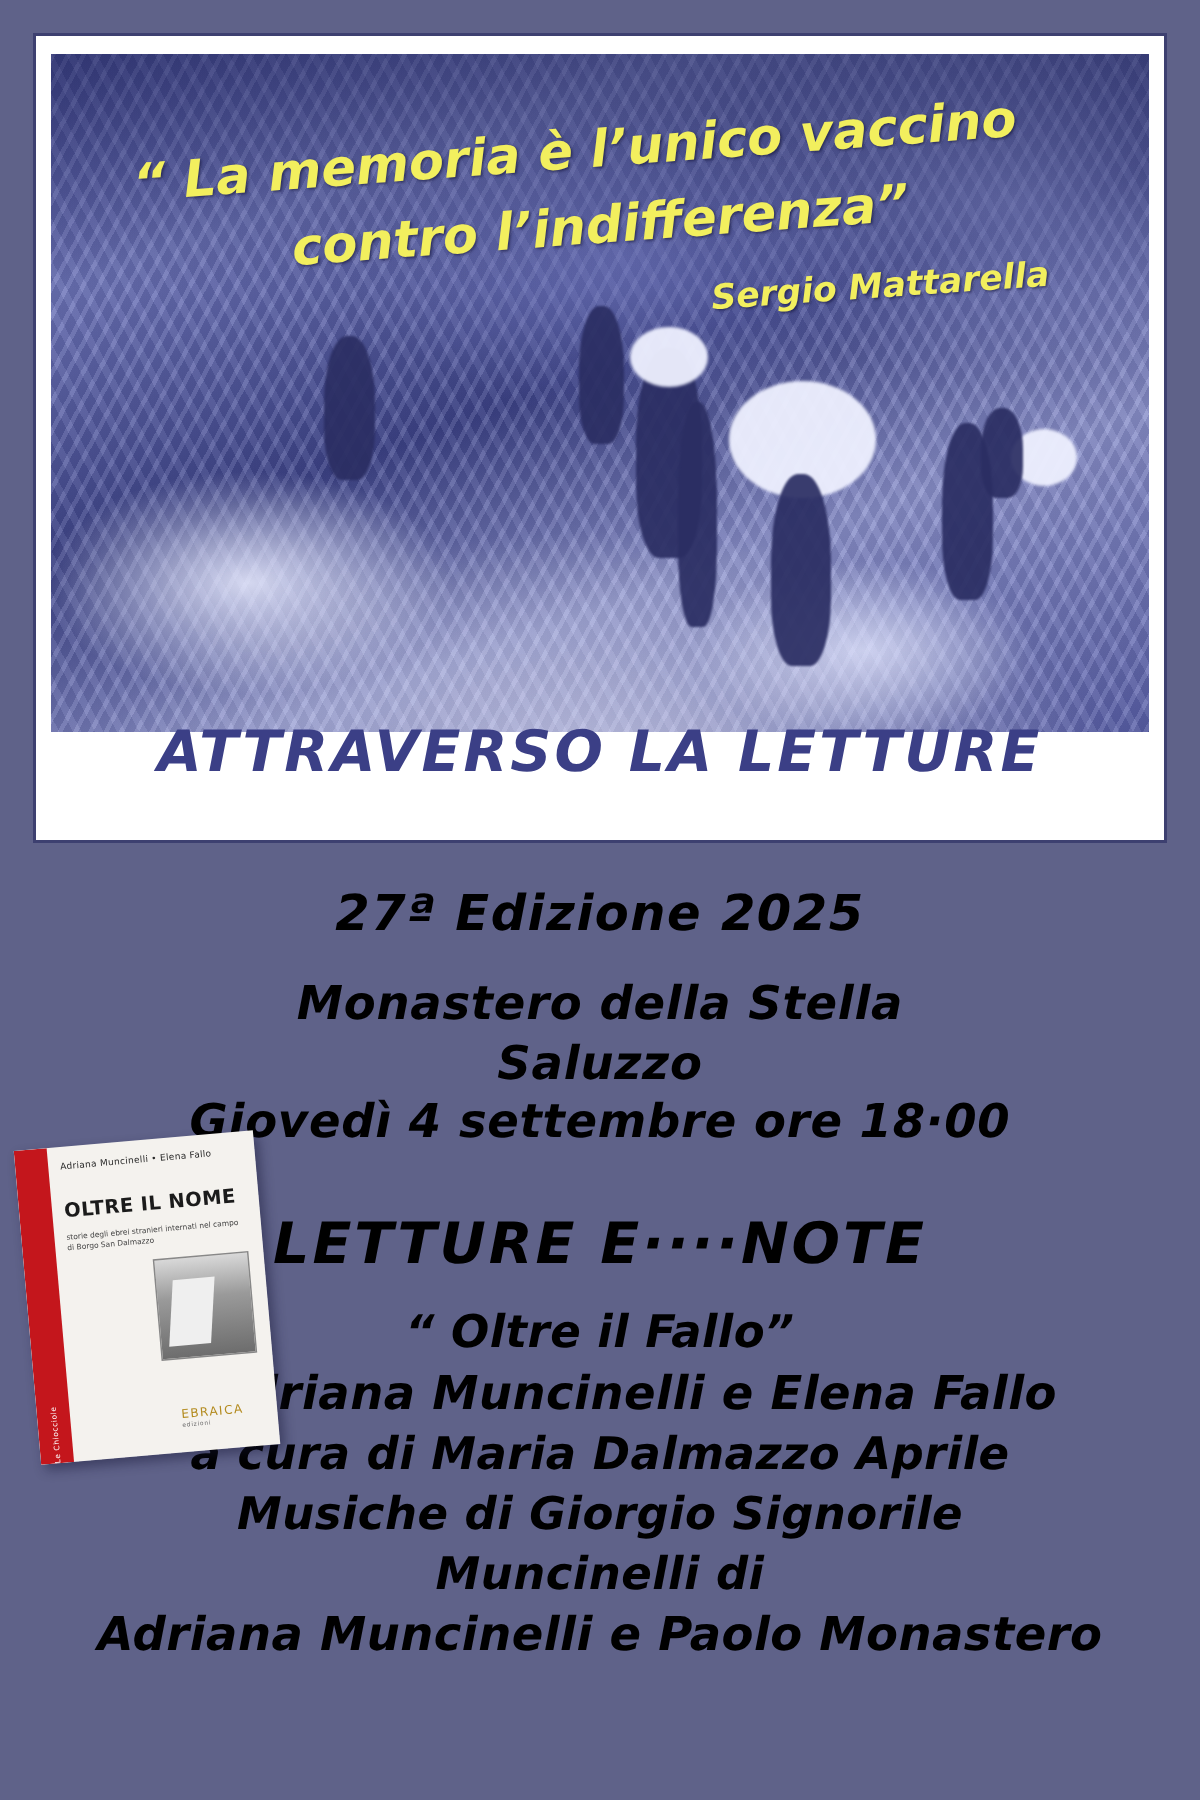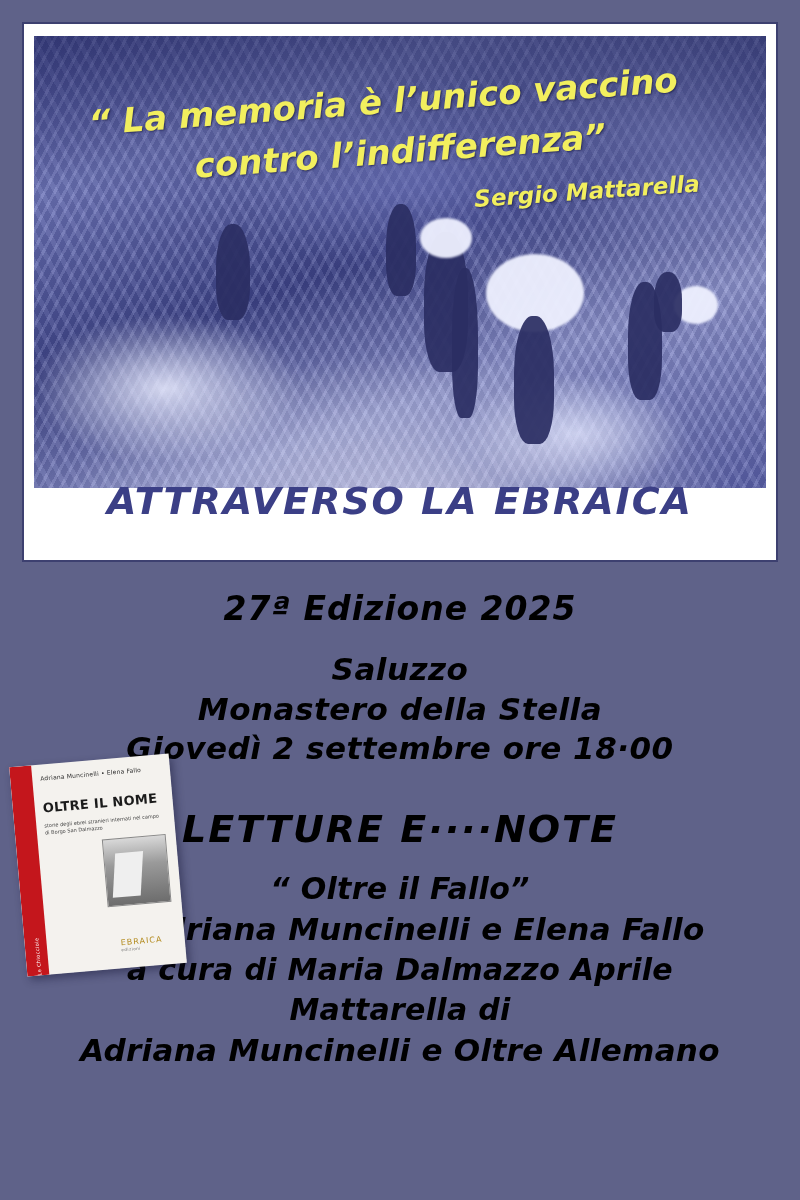--- a/index.html
+++ b/index.html
@@ -291,38 +291,39 @@
       <div class="fig bundle" style="left:640px; top:250px; width:44px; height:38px;"></div>
       <div class="fig" style="left:620px; top:236px; width:28px; height:60px;"></div>
 
       <div class="quote">
         <span class="l1">“ La memoria è l’unico vaccino</span>
         <span class="l2">contro l’indifferenza”</span>
         <span class="author">Sergio Mattarella</span>
       </div>
     </div>
 
-    <div class="photo-caption">ATTRAVERSO LA EBRAICA</div>
+    <div class="photo-caption">ATTRAVERSO LA LETTURE</div>
   </div>
 
   <div class="body-text">
     <div class="edition">27ª Edizione 2025</div>
 
+    <div class="place">Monastero della Stella</div>
     <div class="place">Saluzzo</div>
-    <div class="place">Monastero della Stella</div>
-    <div class="place">Giovedì 2 settembre ore 18·00</div>
+    <div class="place">Giovedì 4 settembre ore 18·00</div>
 
     <div class="section-title">LETTURE E····NOTE</div>
 
     <div class="credits">
       <div>“ Oltre il Fallo”</div>
       <div class="big">di Adriana Muncinelli e Elena Fallo</div>
       <div>a cura di Maria Dalmazzo Aprile</div>
-      <div>Mattarella di</div>
-      <div class="big">Adriana Muncinelli e Oltre Allemano</div>
+      <div>Musiche di Giorgio Signorile</div>
+      <div>Muncinelli di</div>
+      <div class="big">Adriana Muncinelli e Paolo Monastero</div>
     </div>
   </div>
 
   <div class="book">
     <div class="book-inner">
       <div class="book-spine">
         <div class="book-spine-text">Le Chiocciole</div>
       </div>
       <div class="book-authors">Adriana Muncinelli • Elena Fallo</div>
       <div class="book-title">OLTRE IL NOME</div>

